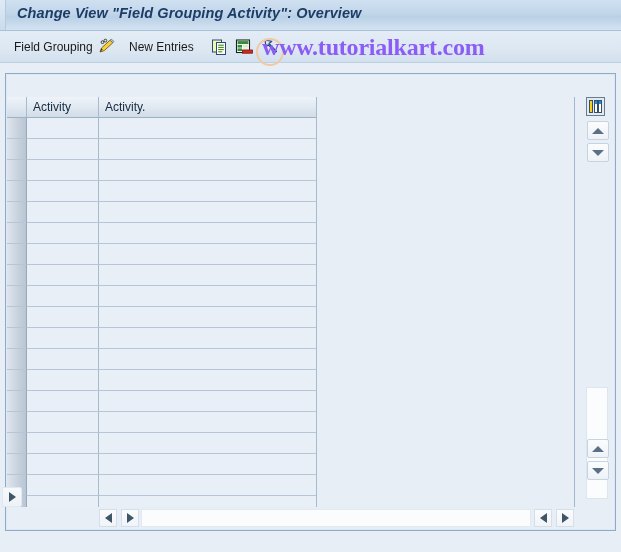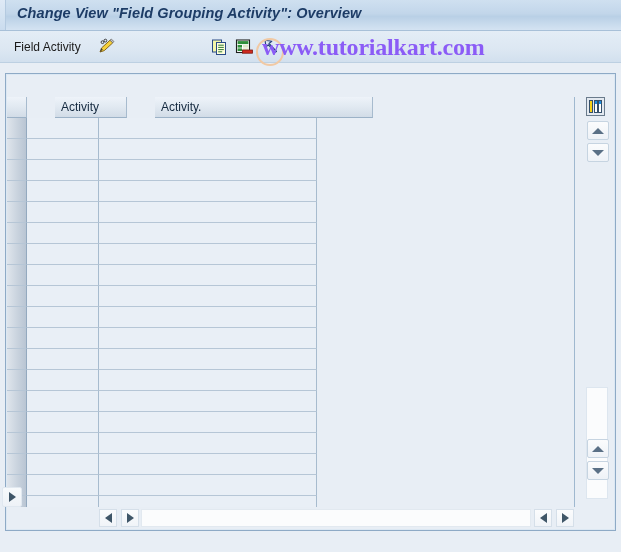--- a/index.html
+++ b/index.html
@@ -146,21 +146,20 @@
     left: 1px;
     top: 23px;
     width: 553px;
     height: 410px;
     overflow: hidden;
   }
   .col-head {
     display: flex;
     height: 21px;
     box-sizing: border-box;
-    gap: 28px;
   }
   .ch {
     background: linear-gradient(to bottom, #eef3f9 0%, #e2eaf2 45%, #d2dce7 100%);
     border-right: 1px solid #a7bbce;
     border-bottom: 1px solid #9cb2c7;
     box-sizing: border-box;
     font-size: 12px;
     color: #14293f;
     display: flex;
     align-items: center;
@@ -342,33 +341,36 @@
 <div id="app">
 
   <div class="titlebar">
     <div class="edge"></div>
     <div class="title-text">Change View "Field Grouping Activity": Overview</div>
   </div>
 
   <div class="toolbar">
 
     <div class="tb-item" style="left:12px;">
-      <span class="tb-label">Field Activity</span>
+      <span class="tb-label">Field Grouping</span>
     </div>
 
     <div class="tb-item" style="left:97px;">
       <svg class="icn" width="20" height="18" viewBox="0 0 20 18">
         <path d="M3 14 L4.5 10 L13 2.2 L15.8 4.8 L7.3 12.6 Z" fill="#f5d03a" stroke="#7a5a10" stroke-width="0.9"></path>
         <path d="M13 2.2 L15.8 4.8 L17 3.6 L14.2 1 Z" fill="#c9c9c9" stroke="#6b6b6b" stroke-width="0.8"></path>
         <path d="M3 14 L4.5 10.3 L5.8 11.5 Z" fill="#3a3a3a"></path>
         <circle cx="5.5" cy="4.2" r="1.4" fill="none" stroke="#2b2b2b" stroke-width="0.9"></circle>
         <circle cx="8.4" cy="2.6" r="1.4" fill="none" stroke="#2b2b2b" stroke-width="0.9"></circle>
       </svg>
     </div>
 
+    <div class="tb-item" style="left:127px;">
+      <span class="tb-label">New Entries</span>
+    </div>
 
     <div class="tb-item" style="left:211px;">
       <svg class="icn" width="18" height="18" viewBox="0 0 18 18">
         <rect x="1.5" y="2" width="9" height="12" fill="#f4f7a8" stroke="#2a4a86" stroke-width="1"></rect>
         <rect x="5.5" y="4.5" width="9" height="12" fill="#ffffd9" stroke="#2a4a86" stroke-width="1"></rect>
         <g stroke="#2f7a35" stroke-width="1">
           <line x1="7.2" y1="7.2" x2="12.8" y2="7.2"></line>
           <line x1="7.2" y1="9.4" x2="12.8" y2="9.4"></line>
           <line x1="7.2" y1="11.6" x2="12.8" y2="11.6"></line>
           <line x1="7.2" y1="13.8" x2="11.2" y2="13.8"></line>

